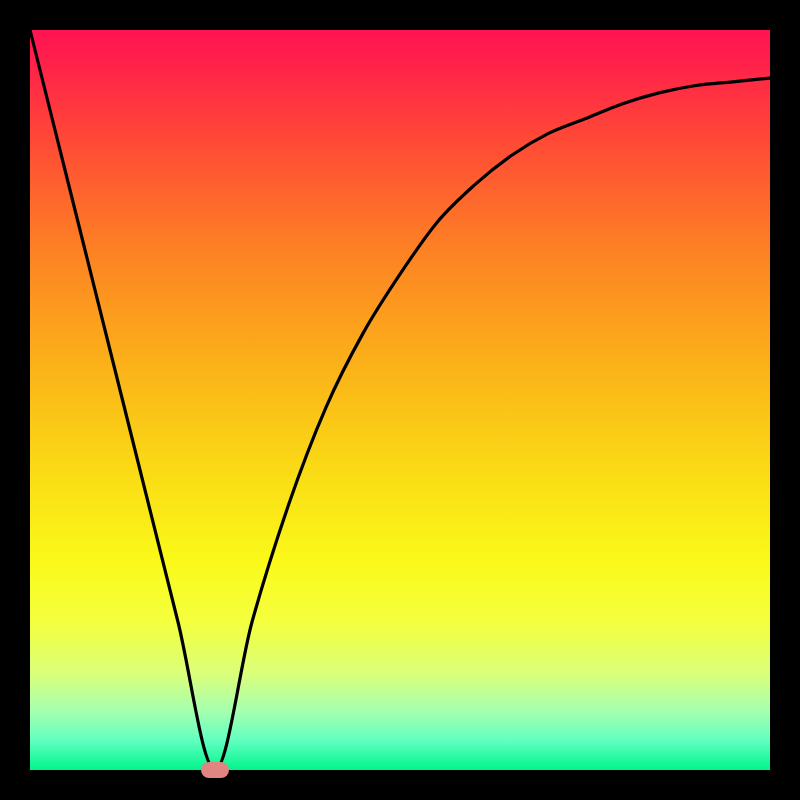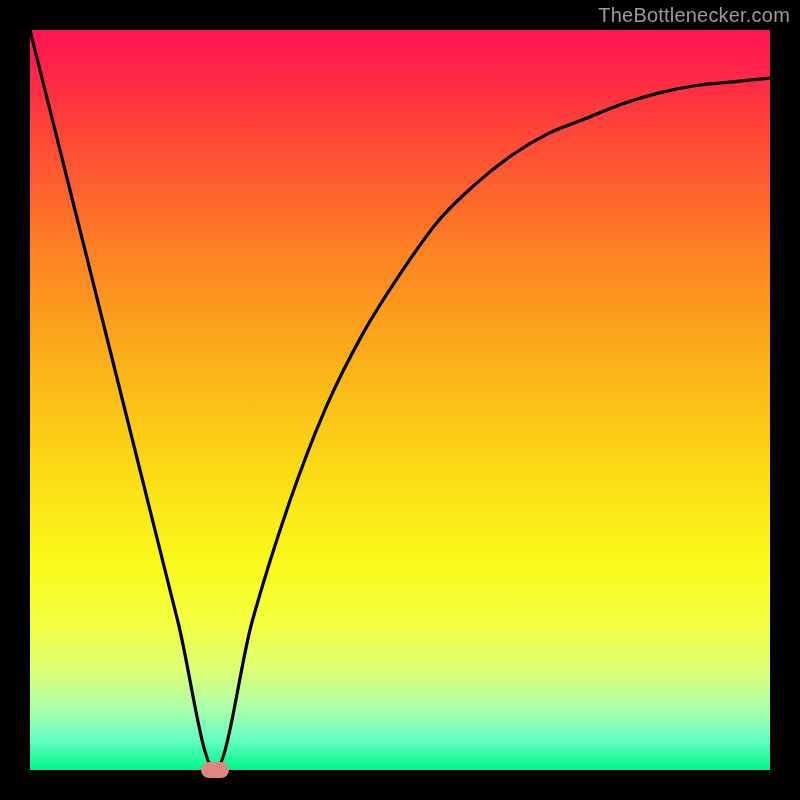--- a/index.html
+++ b/index.html
@@ -69,15 +69,14 @@
             <stop offset="96%" stop-color="#62FFC0"></stop>
             <stop offset="100%" stop-color="#00F58B"></stop>
           </linearGradient>
       </defs>
       <rect x="0" y="0" width="740" height="740" fill="url(#bg-grad)"></rect>
       <path id="curve" fill="none" stroke="#000000" stroke-width="3.2" stroke-linejoin="round" stroke-linecap="round" d="M 0.00 0.00 C 6.17 24.67, 24.67 98.67, 37.00 148.00 C 49.33 197.33, 61.67 246.67, 74.00 296.00 C 86.33 345.33, 98.67 394.67, 111.00 444.00 C 123.33 493.33, 135.67 542.67, 148.00 592.00 C 160.33 641.33, 172.67 740.00, 185.00 740.00 C 197.33 740.00, 209.67 636.40, 222.00 592.00 C 234.33 547.60, 246.67 509.37, 259.00 473.60 C 271.33 437.83, 283.67 405.77, 296.00 377.40 C 308.33 349.03, 320.67 325.60, 333.00 303.40 C 345.33 281.20, 357.67 262.70, 370.00 244.20 C 382.33 225.70, 394.67 207.20, 407.00 192.40 C 419.33 177.60, 431.67 166.50, 444.00 155.40 C 456.33 144.30, 468.67 134.43, 481.00 125.80 C 493.33 117.17, 505.67 109.77, 518.00 103.60 C 530.33 97.43, 542.67 93.73, 555.00 88.80 C 567.33 83.87, 579.67 78.32, 592.00 74.00 C 604.33 69.68, 616.67 65.98, 629.00 62.90 C 641.33 59.82, 653.67 57.35, 666.00 55.50 C 678.33 53.65, 690.67 53.03, 703.00 51.80 C 715.33 50.57, 733.83 48.72, 740.00 48.10"></path>
     </svg>
     <div id="marker" class="marker" style="left: 185px; top: 740px; background: rgb(224, 134, 130);"></div>
   </div>
 
-  <div class="watermark">TheBottlenecker.com</div>
 
 </div>
 
 </body></html>

